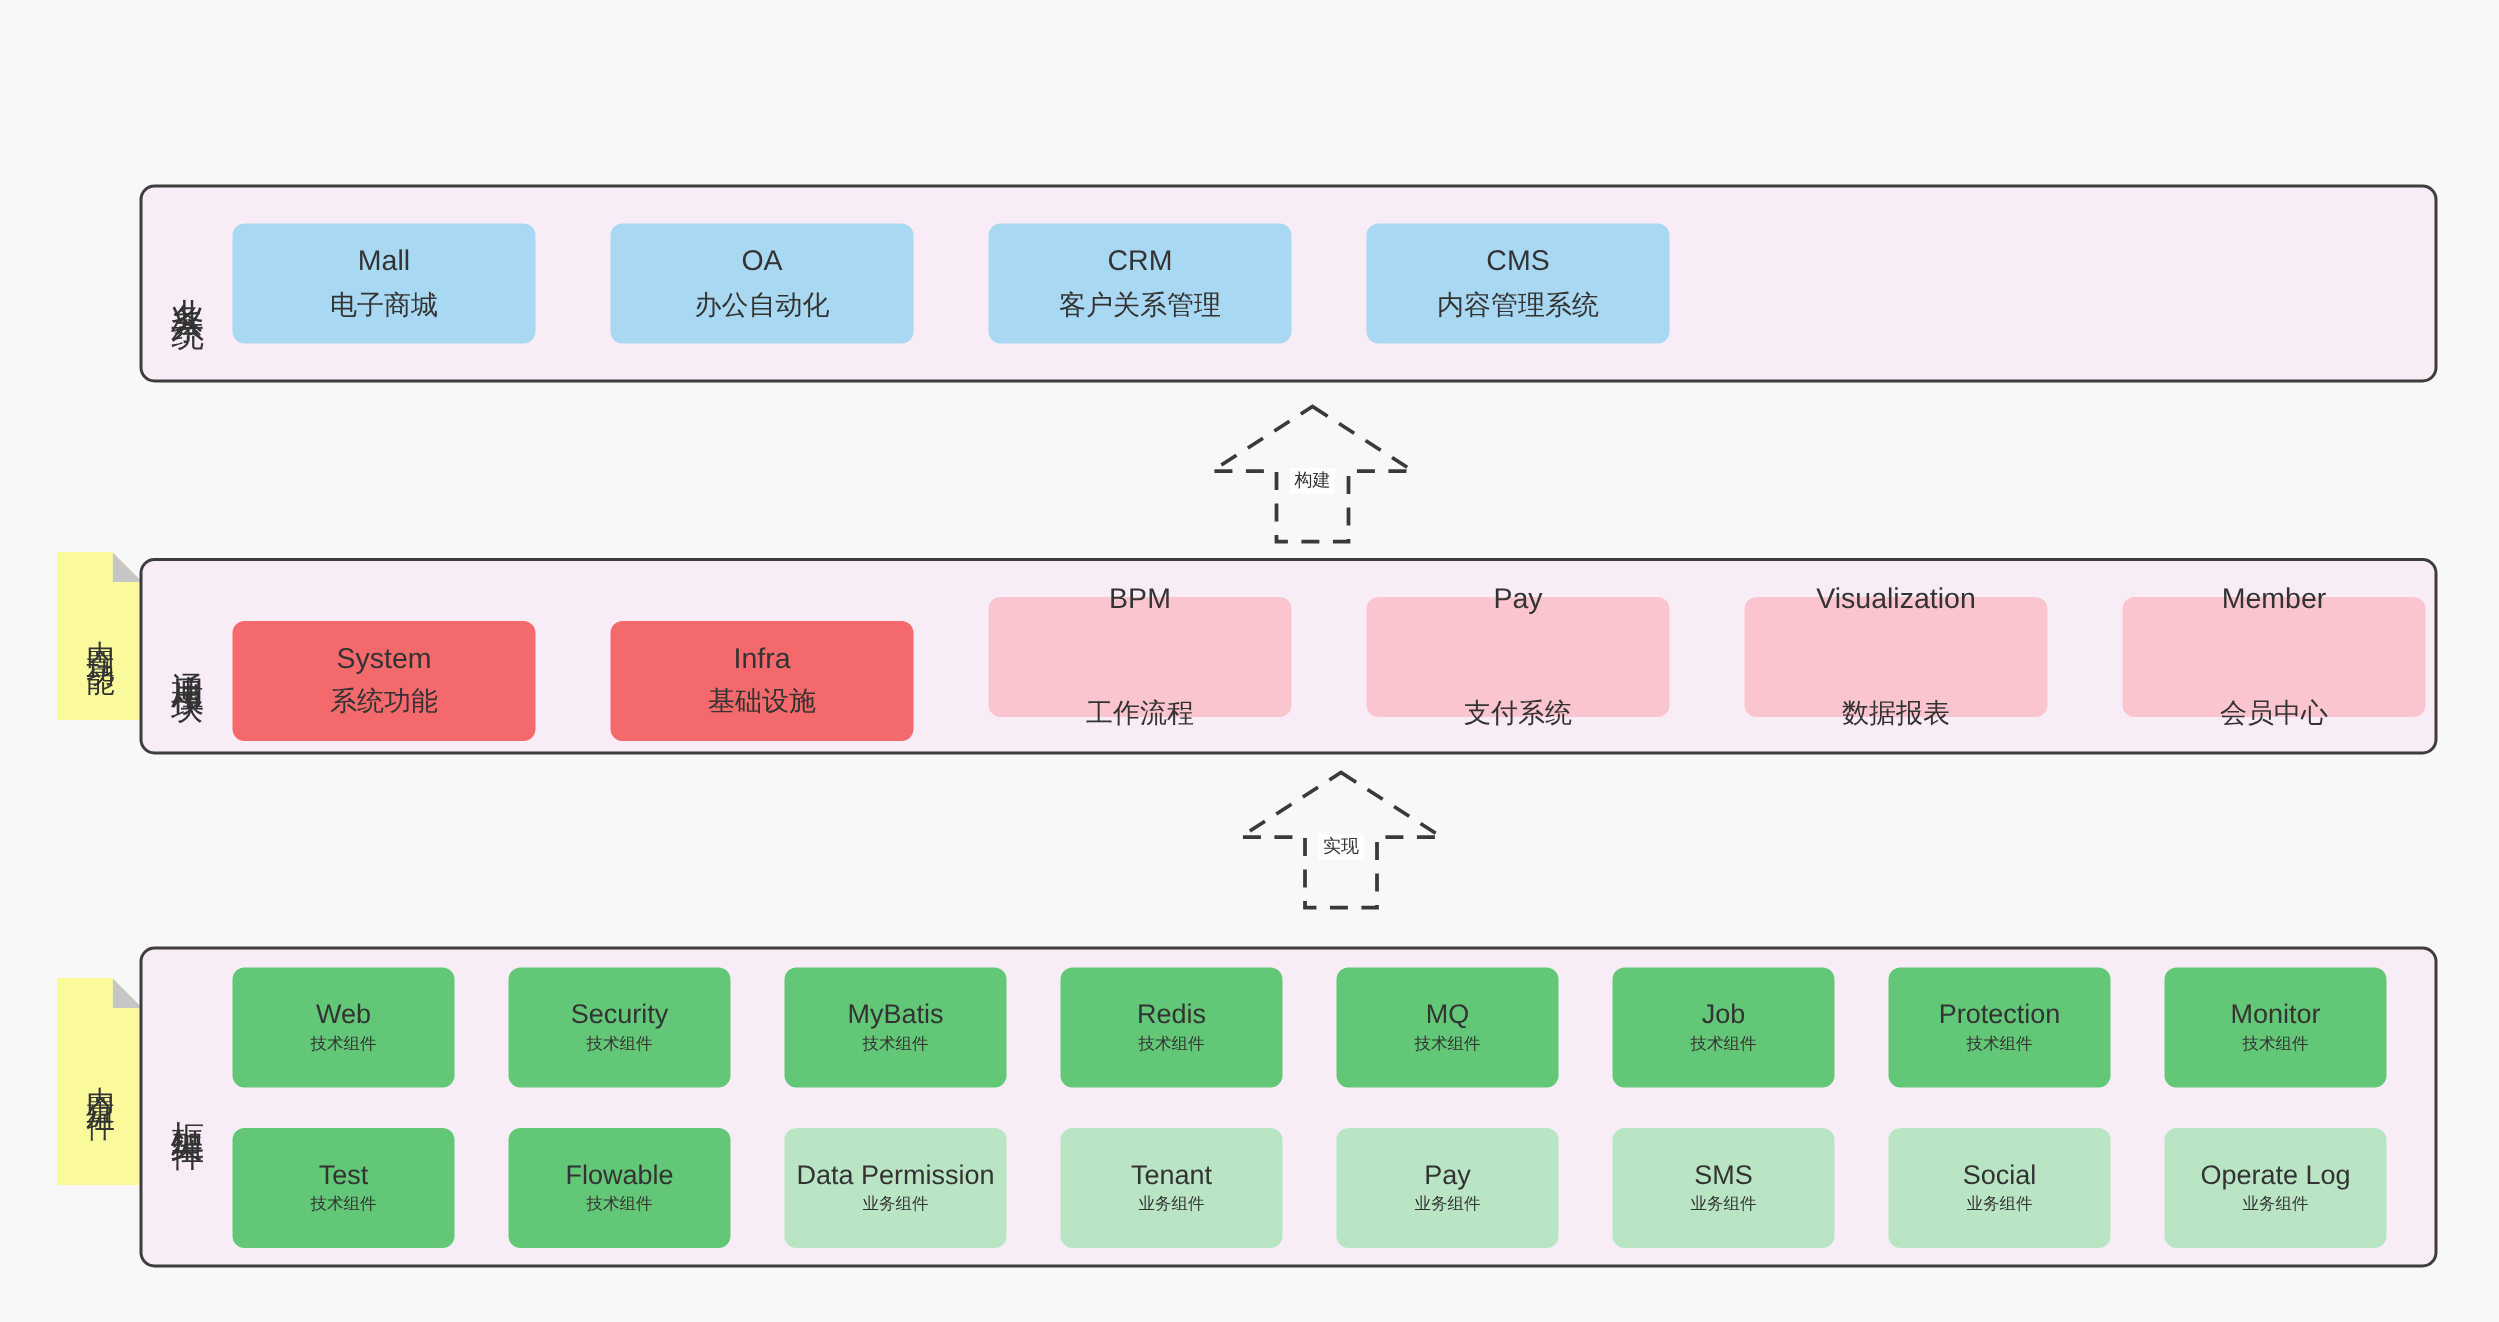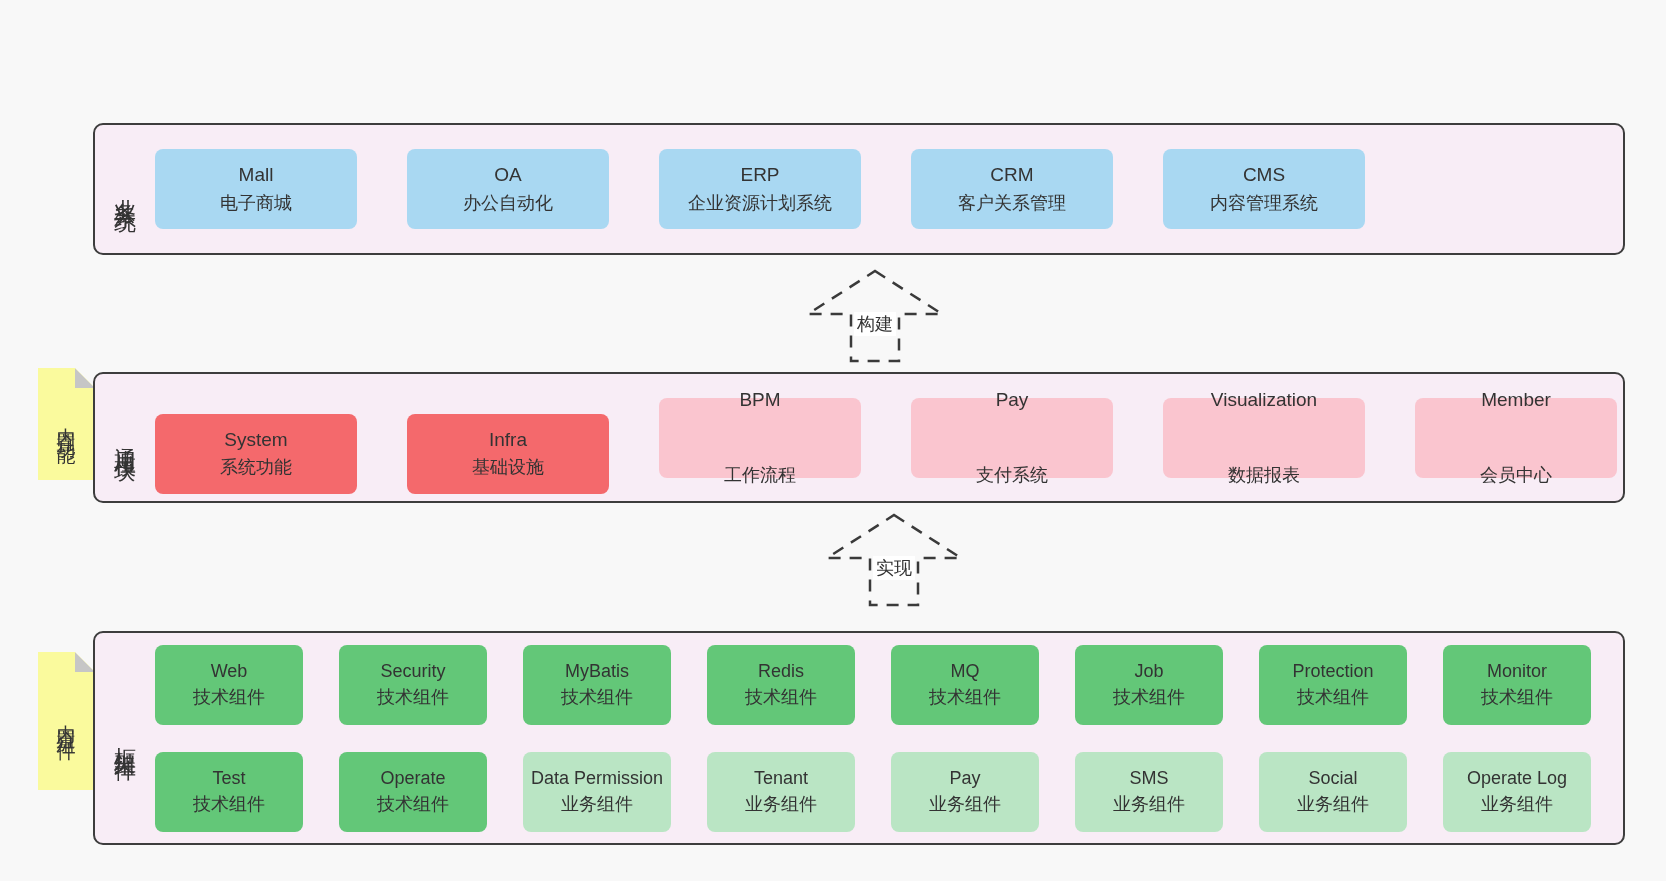--- a/index.html
+++ b/index.html
@@ -22,35 +22,35 @@
   .box-row    { display:flex; gap:50px; align-items:center; }
   .box-row-8  { gap:36px; }
 
   .box { border-radius:8px; display:flex; flex-direction:column; align-items:center;
          justify-content:center; text-align:center; line-height:1.5; }
   .box-wide { width:202px; height:80px; }
   .box-sm   { width:148px; height:80px; line-height:1.4; }
   .box .en { font-size:19px; }
   .box .zh { font-size:18px; }
   .box-sm .en { font-size:18px; }
-  .box-sm .zh { font-size:18px; }
+  .box-sm .zh { font-size:11px; }
 
   .c-blue       { background:#a9d8f2; }
   .c-red        { background:#f4696c;margin-top:32px; }
   .c-pink       { background:#fac5cf;gap:47px; }
   .c-green      { background:#63c778; }
   .c-lightgreen { background:#bae5c4; }
 
   
   .arrow { position:absolute; width:140px; height:96px; z-index:1; }
   .arrow-build     { left:805px; top:268px; }
   .arrow-implement { left:824px; top:512px; }
   .arrow svg { position:absolute; inset:0; }
   .arrow-label { position:absolute; left:50%; top:44px; transform:translateX(-50%);
-                 background:#ffffff; padding:0 3px; font-size:18px; white-space:nowrap; }
+                 background:#ffffff; padding:0 3px; font-size:12px; white-space:nowrap; }
 
   
   .note { position:absolute; left:38px; width:57px; background:#fafa9d; z-index:0;
           clip-path:polygon(0 0, calc(100% - 20px) 0, 100% 20px, 100% 100%, 0 100%);
           display:flex; align-items:center; justify-content:center; }
   .note-features   { top:368px; height:112px; }
   .note-components { top:652px; height:138px; }
   .note-fold { position:absolute; top:0; right:0; width:20px; height:20px;
                background:#c6c6c6; clip-path:polygon(0 0, 100% 100%, 0 100%); }
   .note-text { writing-mode:vertical-rl; text-orientation:upright;
@@ -78,24 +78,20 @@
       <div class="box-row">
         <div class="box box-wide c-blue">
           <div class="en">Mall</div>
           <div class="zh">电子商城</div>
         </div>
         <div class="box box-wide c-blue">
           <div class="en">OA</div>
           <div class="zh">办公自动化</div>
         </div>
         <div class="box box-wide c-blue">
-          <div class="en">ERP</div>
-          <div class="zh">企业资源计划系统</div>
-        </div>
-        <div class="box box-wide c-blue">
           <div class="en">CRM</div>
           <div class="zh">客户关系管理</div>
         </div>
         <div class="box box-wide c-blue">
           <div class="en">CMS</div>
           <div class="zh">内容管理系统</div>
         </div>
       </div>
     </div>
   </section>
@@ -186,21 +182,21 @@
           <div class="en">Monitor</div>
           <div class="zh">技术组件</div>
         </div>
       </div>
       <div class="box-row box-row-8">
         <div class="box box-sm c-green">
           <div class="en">Test</div>
           <div class="zh">技术组件</div>
         </div>
         <div class="box box-sm c-green">
-          <div class="en">Operate</div>
+          <div class="en">Flowable</div>
           <div class="zh">技术组件</div>
         </div>
         <div class="box box-sm c-lightgreen">
           <div class="en">Data Permission</div>
           <div class="zh">业务组件</div>
         </div>
         <div class="box box-sm c-lightgreen">
           <div class="en">Tenant</div>
           <div class="zh">业务组件</div>
         </div>

